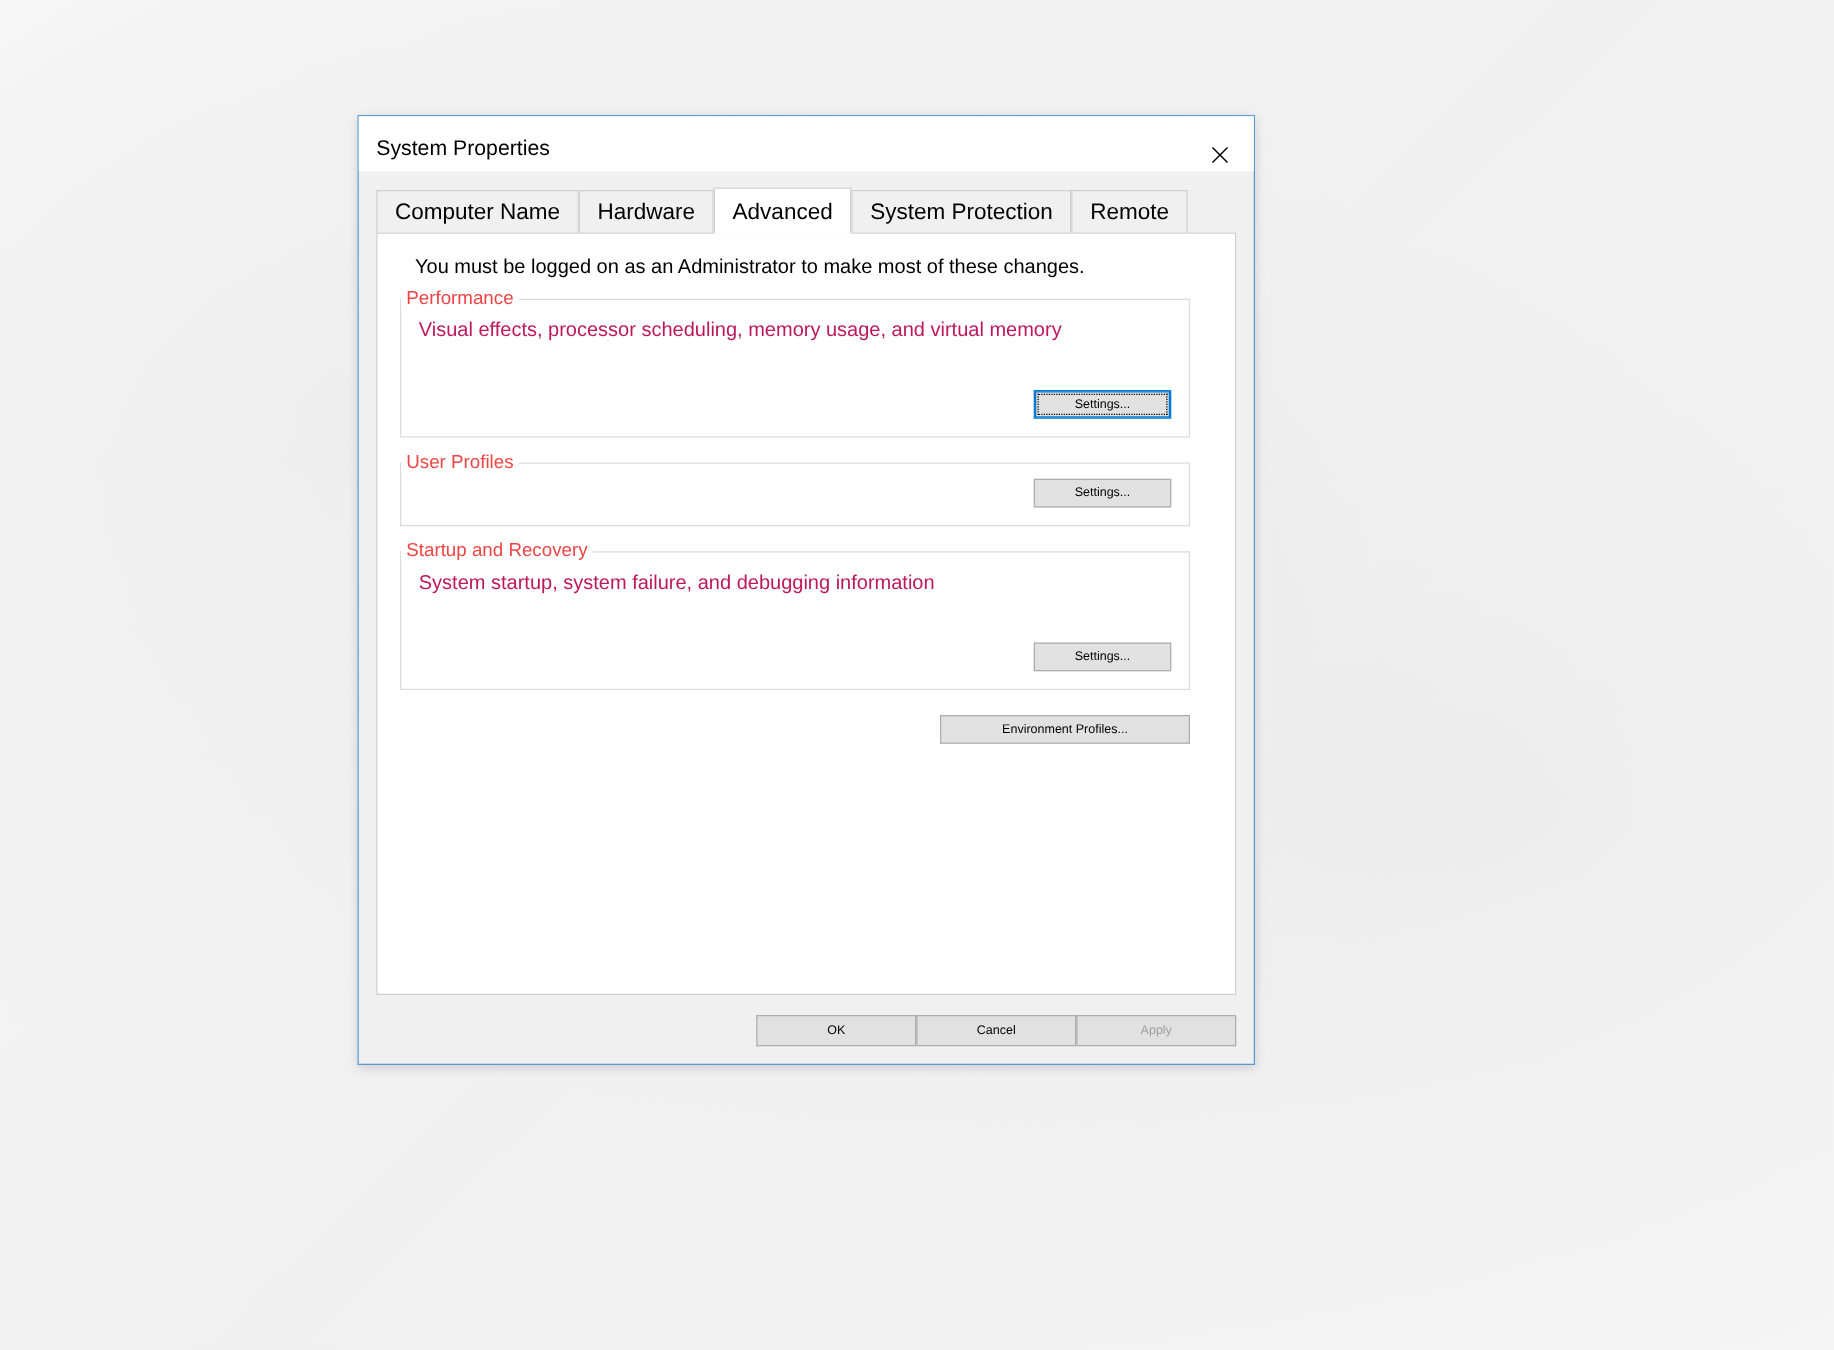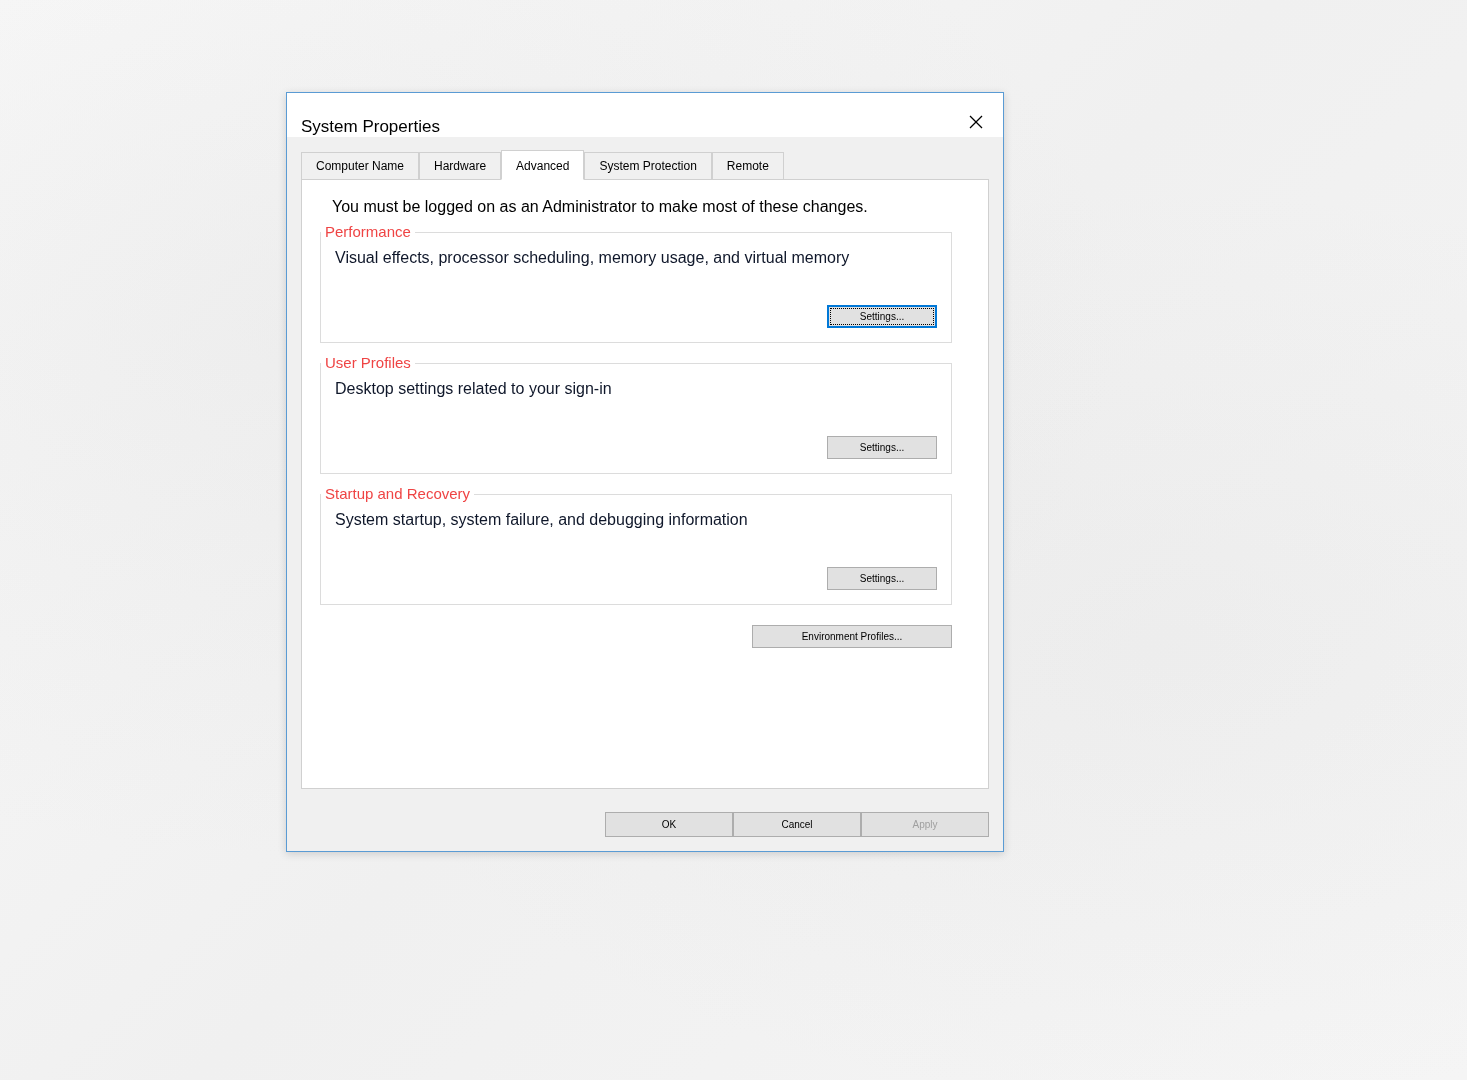--- a/index.html
+++ b/index.html
@@ -30,21 +30,21 @@
       width: 718px;
       height: 760px;
       background: #f0f0f0;
       border: 1px solid #5a9bd4;
       box-shadow: 0 2px 8px rgba(0,0,0,0.15);
     }
     .titlebar {
       height: 44px;
       background: #ffffff;
       display: flex;
-      align-items: flex-end;
+      align-items: flex-start;
       justify-content: space-between;
       padding: 16px 8px 0 14px;
     }
     .titlebar-title {
       font-size: 17px;
       color: #000;
     }
     .close-btn {
       width: 38px;
       height: 30px;
@@ -57,21 +57,21 @@
       width: 14px;
       height: 14px;
     }
     .tabs-row {
       display: flex;
       padding: 14px 14px 0 14px;
       position: relative;
     }
     .tab {
       padding: 6px 14px;
-      font-size: 12px;
+      font-size: 18px;
       color: #000;
       background: #f0f0f0;
       border: 1px solid #d0d0d0;
       border-bottom: none;
       cursor: pointer;
       position: relative;
       bottom: -1px;
     }
     .tab.active {
       background: #ffffff;
@@ -104,21 +104,21 @@
       position: absolute;
       top: -10px;
       left: 0;
       background: #ffffff;
       padding: 0 4px;
       font-size: 15px;
       color: #ef4444;
     }
     .fieldset-desc {
       font-size: 16px;
-      color: #0f172a;
+      color: #be185d;
       margin-bottom: 38px;
       margin-top: 4px;
     }
     .fieldset-btn-row {
       display: flex;
       justify-content: flex-end;
     }
     .win-button {
       background: #e1e1e1;
       border: 1px solid #adadad;
@@ -184,21 +184,20 @@
     <div class="fieldset">
       <div class="fieldset-legend">Performance</div>
       <div class="fieldset-desc">Visual effects, processor scheduling, memory usage, and virtual memory</div>
       <div class="fieldset-btn-row">
         <button class="win-button focused">Settings...</button>
       </div>
     </div>
 
     <div class="fieldset">
       <div class="fieldset-legend">User Profiles</div>
-      <div class="fieldset-desc">Desktop settings related to your sign-in</div>
       <div class="fieldset-btn-row">
         <button class="win-button">Settings...</button>
       </div>
     </div>
 
     <div class="fieldset">
       <div class="fieldset-legend">Startup and Recovery</div>
       <div class="fieldset-desc">System startup, system failure, and debugging information</div>
       <div class="fieldset-btn-row">
         <button class="win-button">Settings...</button>

